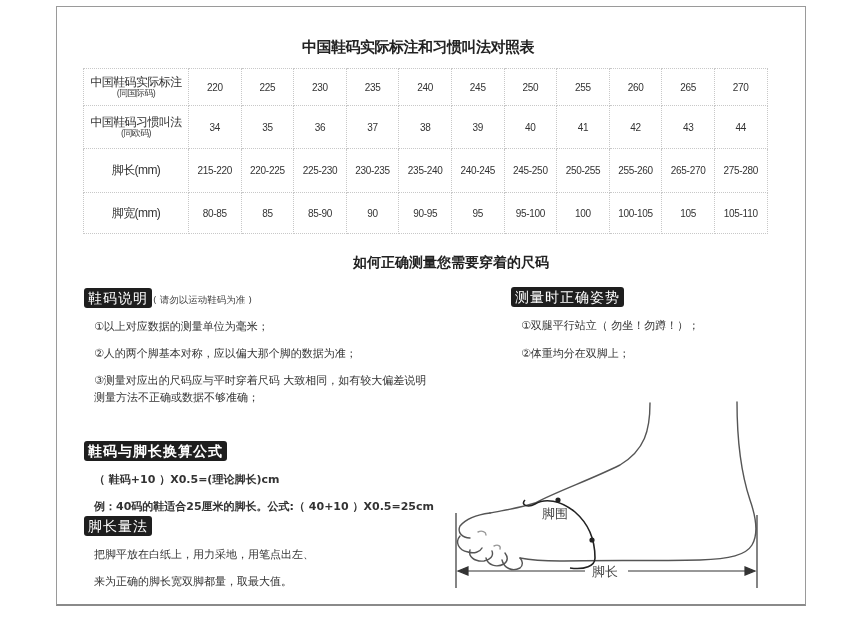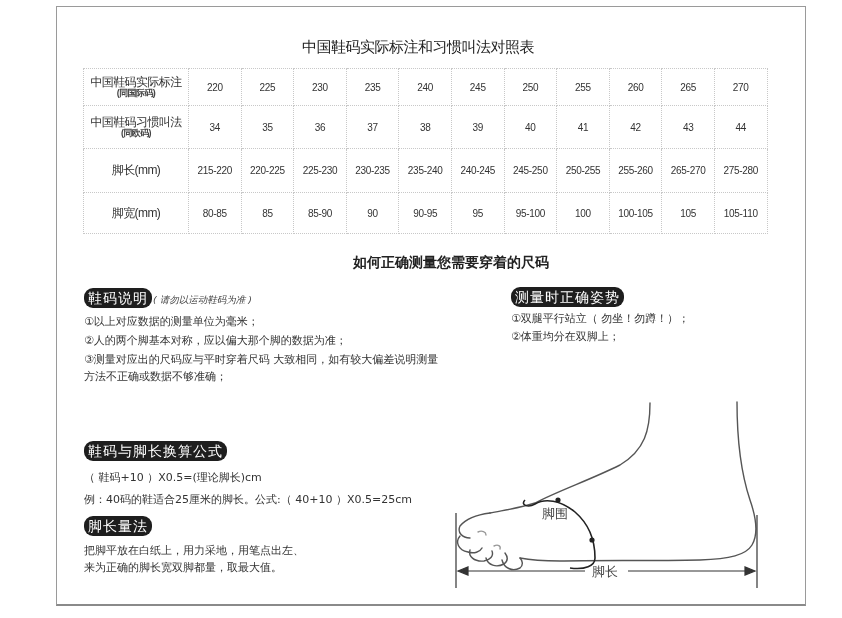--- a/index.html
+++ b/index.html
@@ -6,61 +6,61 @@
     html, body { width: 842px; height: 618px; background: #ffffff; overflow: hidden; }
     body { position: relative; font-family: "DejaVu Sans", "Liberation Sans", sans-serif; color: #2a2a2a; }
 
     .frame {
       position: absolute; left: 56px; top: 6px; width: 750px; height: 600px;
       border: 1px solid #9a9a9a; border-bottom: 2px solid #8a8a8a; background: #fff;
     }
 
     .title-main {
       position: absolute; left: 0; width: 842px; top: 38px; text-align: center;
-      font-size: 15px; font-weight: normal; color: #222; letter-spacing: -0.5px;
+      font-size: 15px; font-weight: bold; color: #222; letter-spacing: -0.5px;
     }
     .title-main span { position: relative; left: -3px; }
 
     table.size-table {
       position: absolute; left: 83px; top: 68px; border-collapse: collapse;
       table-layout: fixed;
     }
     table.size-table td {
       border: 1px dotted #c8c8c8; text-align: center; vertical-align: middle;
       font-family: "Liberation Sans", sans-serif; font-size: 10px; color: #333;
       width: 52.6px; padding: 0; white-space: nowrap; letter-spacing: -0.3px;
     }
     table.size-table td.head {
       width: 105px; font-size: 12px; line-height: 13px; letter-spacing: -0.6px; margin-left: 12px;
     }
-    table.size-table td.head .sub { display: block; font-size: 9px; line-height: 9px; color: #444; font-weight: bold; }
+    table.size-table td.head .sub { display: block; font-size: 9px; line-height: 9px; color: #444; }
     table.size-table tr.r1 td { height: 37px; }
     table.size-table tr.r2 td { height: 43px; }
     table.size-table tr.r3 td { height: 44px; }
     table.size-table tr.r4 td { height: 41px; }
 
     .title-sub {
       position: absolute; left: 0; width: 842px; top: 254px; text-align: center;
       font-size: 14px; font-weight: bold; color: #222;
     }
     .title-sub span { position: relative; left: 10px; margin-left: 40px; }
 
     .tag {
       display: inline-block; background: #1e1e1e; color: #fff; font-size: 14px;
-      padding: 1px 4px; border-radius: 9px; line-height: 18px; letter-spacing: 1px;
+      padding: 1px 4px; border-radius: 3px; line-height: 18px; letter-spacing: 1px;
     }
     .section { position: absolute; font-size: 11px; color: #333; line-height: 17px; }
-    .section .note { font-size: 9.5px; color: #444; margin-left: 1px; font-style: italic; }
-    .section p { margin: 0; }
+    .section .note { font-size: 9.5px; color: #444; margin-left: 1px; }
+    .section p { margin: 10px; }
 
     .sec-shoe { left: 84px; top: 288px; width: 360px; }
     .sec-shoe .list { margin-top: 5px; }
     .sec-shoe .list p { margin-bottom: 2px; }
 
-    .sec-formula { left: 84px; top: 441px; width: 370px; }
+    .sec-formula { left: 84px; top: 441px; width: 370px; font-weight: bold; }
     .sec-formula .tag { font-size: 14px; }
     .sec-formula .lines { margin-top: 8px; }
     .sec-formula .lines p { margin-bottom: 5px; }
 
     .sec-measure { left: 84px; top: 516px; width: 370px; }
     .sec-measure .lines { margin-top: 6px; line-height: 17px; }
 
     .sec-posture { left: 511px; top: 287px; width: 290px; }
     .sec-posture .lines { margin-top: 3px; line-height: 18px; }
 

